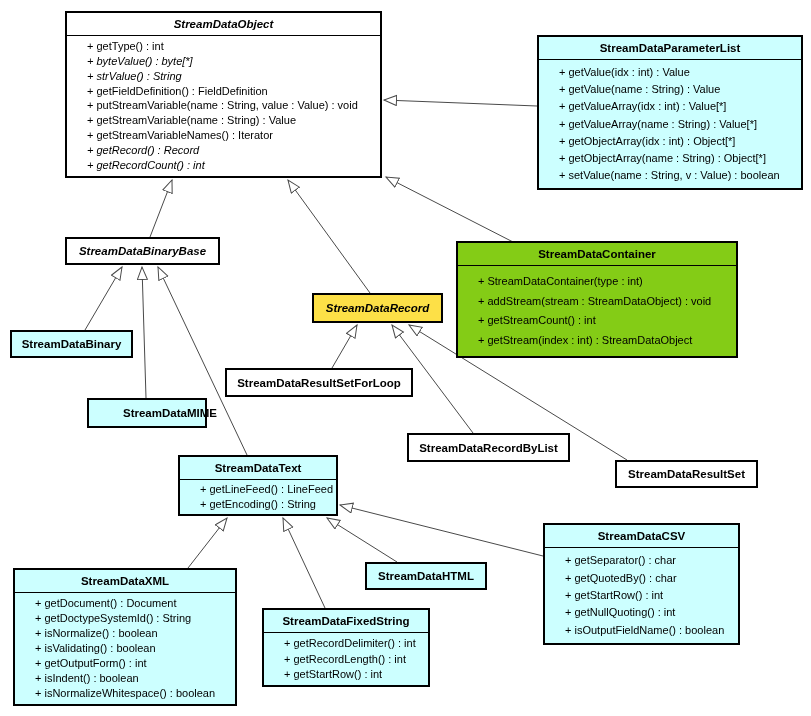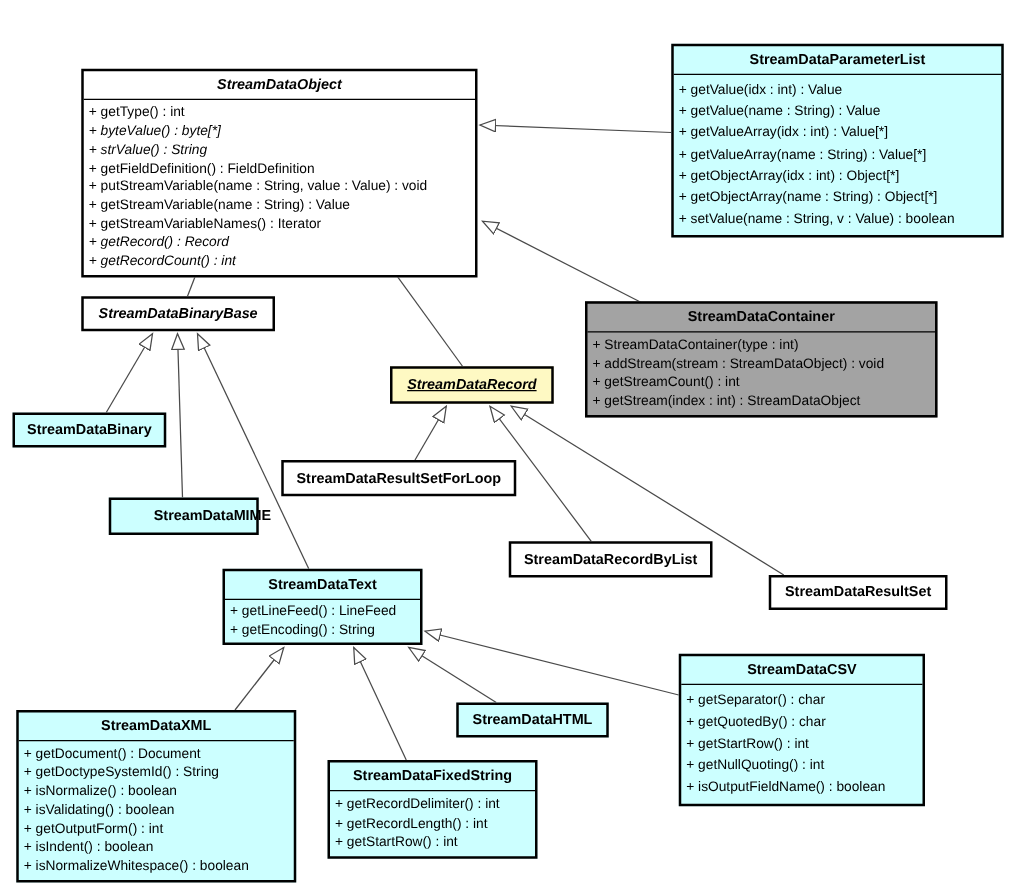--- a/index.html
+++ b/index.html
@@ -13,21 +13,21 @@
   }
   .uml-class .title{
     font-weight:bold;font-size:11.5px;line-height:13px;color:#000;
     text-align:center;padding:5px 4px 4px 4px;flex:0 0 auto;white-space:nowrap;
   }
   .uml-class.abstract > .title{font-style:italic;}
   .uml-class.has-methods{justify-content:flex-start;}
   .uml-class .methods{
     border-top:1px solid #000;flex:1 1 auto;
     display:flex;flex-direction:column;justify-content:space-evenly;
-    padding:2px 4px;overflow:hidden;
+    padding:2px 20px;overflow:hidden;
   }
   .uml-class .method{font-size:11px;line-height:13px;color:#000;white-space:nowrap;}
   .uml-class .method.italic{font-style:italic;}
 </style>
 </head>
 <body>
 
 <div id="diagram">
   <svg id="edges" width="811" height="716" viewBox="0 0 811 716" xmlns="http://www.w3.org/2000/svg">
       <defs>
@@ -44,21 +44,21 @@
       <line x1="247" y1="455" x2="158" y2="267" stroke="#4a4a4a" stroke-width="1" marker-end="url(#tri)"></line>
       <line x1="332" y1="368" x2="357" y2="325" stroke="#4a4a4a" stroke-width="1" marker-end="url(#tri)"></line>
       <line x1="473" y1="433" x2="392" y2="325" stroke="#4a4a4a" stroke-width="1" marker-end="url(#tri)"></line>
       <line x1="627" y1="460" x2="409" y2="325" stroke="#4a4a4a" stroke-width="1" marker-end="url(#tri)"></line>
       <line x1="188" y1="568" x2="227" y2="518" stroke="#4a4a4a" stroke-width="1" marker-end="url(#tri)"></line>
       <line x1="325" y1="608" x2="283" y2="518" stroke="#4a4a4a" stroke-width="1" marker-end="url(#tri)"></line>
       <line x1="397" y1="562" x2="327" y2="518" stroke="#4a4a4a" stroke-width="1" marker-end="url(#tri)"></line>
       <line x1="543" y1="556" x2="340" y2="505" stroke="#4a4a4a" stroke-width="1" marker-end="url(#tri)"></line>
     </svg>
   <div id="classes">
-      <div class="uml-class abstract has-methods" style="left: 65px; top: 11px; width: 317px; height: 167px; background: rgb(255, 255, 255); margin-top: 44px;">
+      <div class="uml-class abstract has-methods" style="left: 65px; top: 11px; width: 317px; height: 167px; background: rgb(255, 255, 255);">
         <div class="title">StreamDataObject</div>
         <div class="methods">
           <div class="method">+ getType() : int</div>
           <div class="method italic">+ byteValue() : byte[*]</div>
           <div class="method italic">+ strValue() : String</div>
           <div class="method">+ getFieldDefinition() : FieldDefinition</div>
           <div class="method">+ putStreamVariable(name : String, value : Value) : void</div>
           <div class="method">+ getStreamVariable(name : String) : Value</div>
           <div class="method">+ getStreamVariableNames() : Iterator</div>
           <div class="method italic">+ getRecord() : Record</div>
@@ -73,33 +73,33 @@
           <div class="method">+ getValueArray(idx : int) : Value[*]</div>
           <div class="method">+ getValueArray(name : String) : Value[*]</div>
           <div class="method">+ getObjectArray(idx : int) : Object[*]</div>
           <div class="method">+ getObjectArray(name : String) : Object[*]</div>
           <div class="method">+ setValue(name : String, v : Value) : boolean</div>
         </div>
       </div>
       <div class="uml-class abstract" style="left: 65px; top: 237px; width: 155px; height: 28px; background: rgb(255, 255, 255);">
         <div class="title">StreamDataBinaryBase</div>
       </div>
-      <div class="uml-class has-methods" style="left: 468px; top: 241px; width: 282px; height: 93px; background: #a3a3a3;">
+      <div class="uml-class has-methods" style="left: 456px; top: 241px; width: 282px; height: 117px; background: #84cc16;">
         <div class="title">StreamDataContainer</div>
         <div class="methods">
           <div class="method">+ StreamDataContainer(type : int)</div>
           <div class="method">+ addStream(stream : StreamDataObject) : void</div>
           <div class="method">+ getStreamCount() : int</div>
           <div class="method">+ getStream(index : int) : StreamDataObject</div>
         </div>
       </div>
       <div class="uml-class" style="left: 10px; top: 330px; width: 123px; height: 28px; background: rgb(204, 255, 255);">
         <div class="title">StreamDataBinary</div>
       </div>
-      <div class="uml-class abstract" style="left: 312px; top: 293px; width: 131px; height: 30px; background: #fef9c3; text-decoration: underline;">
+      <div class="uml-class abstract" style="left: 312px; top: 293px; width: 131px; height: 30px; background: #fde047;">
         <div class="title">StreamDataRecord</div>
       </div>
       <div class="uml-class" style="left: 87px; top: 398px; width: 120px; height: 30px; background: rgb(204, 255, 255); padding-left: 30px;">
         <div class="title">StreamDataMIME</div>
       </div>
       <div class="uml-class" style="left: 225px; top: 368px; width: 188px; height: 29px; background: rgb(255, 255, 255);">
         <div class="title">StreamDataResultSetForLoop</div>
       </div>
       <div class="uml-class has-methods" style="left: 178px; top: 455px; width: 160px; height: 61px; background: rgb(204, 255, 255);">
         <div class="title">StreamDataText</div>

